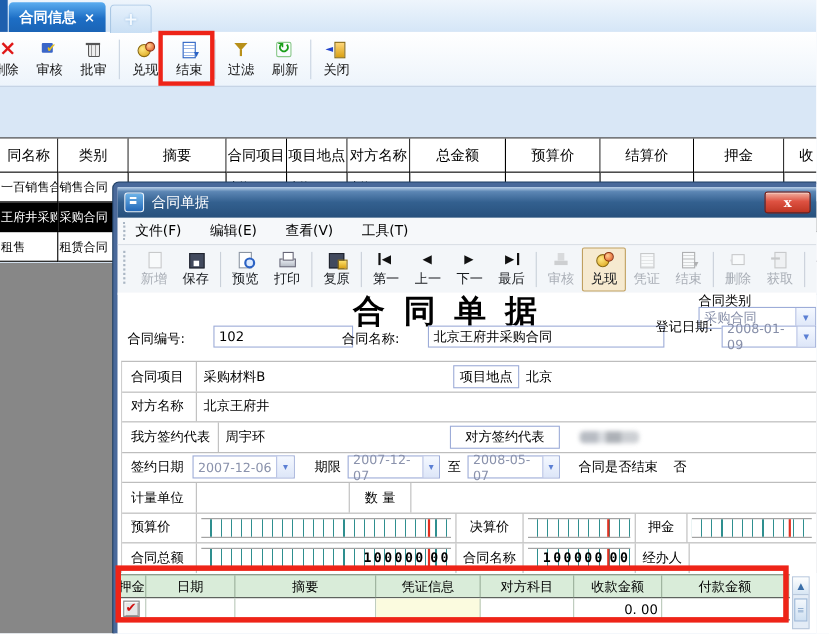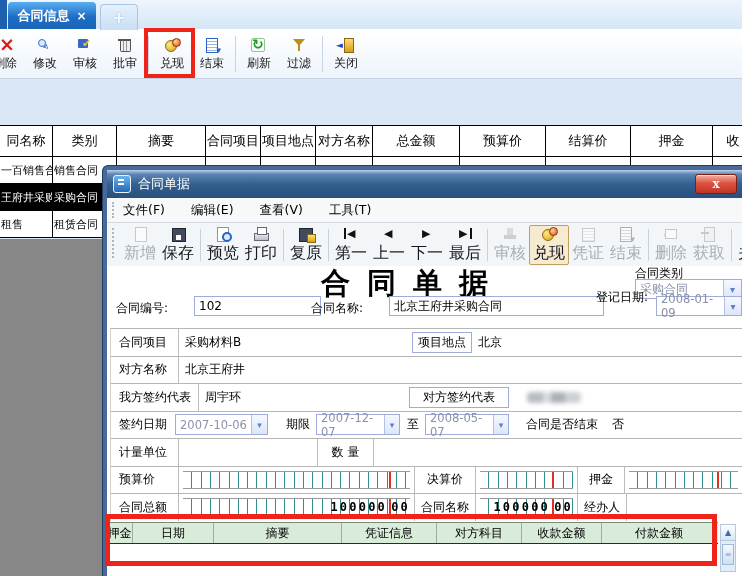--- a/index.html
+++ b/index.html
@@ -53,21 +53,21 @@
   
   .dialog{position:absolute;left:103px;top:166px;width:644px;height:424px;box-sizing:border-box;background:#f2f5f9;border:4px solid #49699a;box-shadow:0 0 0 1px #1f3f63;border-radius:5px 5px 0 0;z-index:10;}
   .dtitle{height:28px;background:linear-gradient(180deg,#bad0e8 0%,#5c86b4 15%,#33608f 50%,#27507c 100%);display:flex;align-items:center;padding:0 6px;gap:7px;}
   .dlg-ico{width:16px;height:16px;border-radius:3px;background:linear-gradient(#6db3e8,#2268b8);border:1px solid #e8f2fc;position:relative;flex:none;}
   .dlg-ico::after{content:"";position:absolute;left:4px;top:3px;width:6px;height:8px;background:repeating-linear-gradient(#fff 0 2px,rgba(255,255,255,0) 2px 4px);}
   .dtitle .txt{color:#fff;font-size:13px;}
   .dclose{margin-left:auto;width:40px;height:18px;background:linear-gradient(#f2b2a2,#de5242 45%,#bf3522);border:1px solid #7e1d12;border-radius:3px;color:#fff;font-weight:bold;font-size:12px;font-family:"DejaVu Serif",serif;display:flex;align-items:center;justify-content:center;box-shadow:inset 0 1px 0 rgba(255,255,255,.55);}
   .dmenu{height:24px;background:#f6f8fa;border-bottom:1px solid #d4dae2;display:flex;align-items:center;padding-left:16px;gap:26px;font-size:12.5px;position:relative;}
   .grip{position:absolute;left:5px;top:4px;bottom:4px;width:3px;border-left:2px dotted #aab6c4;}
   .dtool{height:44px;background:#f3f6f9;border-bottom:1px solid #c9cfd8;display:flex;align-items:center;padding-left:14px;position:relative;}
-  .dbtn{width:38px;height:40px;display:flex;flex-direction:column;align-items:center;justify-content:center;gap:1px;font-size:16px;color:#15181c;flex:none;}
+  .dbtn{width:38px;height:40px;display:flex;flex-direction:column;align-items:center;justify-content:center;gap:1px;font-size:12px;color:#15181c;flex:none;}
   .dbtn.disabled{color:#a9aeb6;}
   .dbtn.disabled .ic{opacity:.45;filter:grayscale(1);}
   .dbtn.pressed{background:#f6ead0;border:1px solid #c0a060;border-radius:2px;height:38px;}
   .dsep{width:1px;height:32px;background:#c9d0d9;margin:0 3px;flex:none;}
 
   
   .ic-newdoc::before{content:"";position:absolute;left:4px;top:1px;width:10px;height:13px;border:1px solid #8a94a2;background:#fff;}
   .ic-save::before{content:"";position:absolute;left:3px;top:2px;width:12px;height:12px;background:#424a5e;border:1px solid #20242e;}
   .ic-save::after{content:"";position:absolute;left:7px;top:9px;width:5px;height:5px;background:#fff;}
   .ic-preview::before{content:"";position:absolute;left:3px;top:1px;width:10px;height:13px;border:1px solid #8a94a2;background:#fff;}
@@ -158,48 +158,44 @@
     </div>
   </div>
 
   <div class="mtoolbar">
 
   <div class="tbtn">
       <span class="ic ic-delete"></span>
       <span class="lb">删除</span>
     </div>
       <div class="tbtn">
-      <span class="ic ic-edit"></span>
-      <span class="lb">修改</span>
-    </div>
-      <div class="tbtn">
       <span class="ic ic-audit-m"></span>
       <span class="lb">审核</span>
     </div>
       <div class="tbtn">
       <span class="ic ic-trash"></span>
       <span class="lb">批审</span>
     </div>
       <div class="tsep"></div>
       <div class="tbtn">
       <span class="ic ic-cash"></span>
       <span class="lb">兑现</span>
     </div>
       <div class="tbtn">
       <span class="ic ic-finish-m"></span>
       <span class="lb">结束</span>
     </div>
       <div class="tsep"></div>
       <div class="tbtn">
+      <span class="ic ic-filter"></span>
+      <span class="lb">过滤</span>
+    </div>
+      <div class="tbtn">
       <span class="ic ic-refresh"></span>
       <span class="lb">刷新</span>
-    </div>
-      <div class="tbtn">
-      <span class="ic ic-filter"></span>
-      <span class="lb">过滤</span>
     </div>
       <div class="tsep"></div>
       <div class="tbtn">
       <span class="ic ic-door"></span>
       <span class="lb">关闭</span>
     </div>
     </div>
 
   <div class="ctable">
     <div class="chrow">
@@ -383,21 +379,21 @@
           <div class="fl w88">我方签约代表</div>
           <div class="fv w210">周宇环</div>
           <div class="fbox w100">对方签约代表</div>
           <div class="fv grow1">
               <span class="smudge"></span>
             </div>
         </div>
         <div class="frow" style="padding-left:8px;">
           <div class="fv" style="padding-left:0;">签约日期</div>
           <div class="dcb" style="width:93px;margin-left:8px;">
-            <span>2007-10-06</span>
+            <span>2007-12-06</span>
               <span class="arw">▾</span>
           </div>
           <div class="fv" style="margin-left:18px;padding-left:0;">期限</div>
           <div class="dcb" style="width:84px;margin-left:6px;">
             <span>2007-12-07</span>
               <span class="arw">▾</span>
           </div>
           <div class="fv" style="margin-left:7px;padding-left:0;">至</div>
           <div class="dcb" style="width:84px;margin-left:6px;">
             <span>2008-05-07</span>
@@ -451,20 +447,31 @@
         <div class="ghead">
 
         <div class="gh" style="width: 26px;">押金</div>
             <div class="gh" style="width: 81px;">日期</div>
             <div class="gh" style="width: 128px;">摘要</div>
             <div class="gh" style="width: 95px;">凭证信息</div>
             <div class="gh" style="width: 85px;">对方科目</div>
             <div class="gh" style="width: 80px;">收款金额</div>
             <div class="gh" style="width: 115px;">付款金额</div>
           </div>
+        <div class="grow2" id="gdatarow">
+          <div class="gc c0" style="width: 26px;">
+              <span class="chk"></span>
+            </div>
+          <div class="gc" style="width: 81px;"></div>
+          <div class="gc" style="width: 128px;"></div>
+          <div class="gc voucher" style="width: 95px;"></div>
+          <div class="gc" style="width: 85px;"></div>
+          <div class="gc amtcell" style="width: 80px;">0. 00</div>
+          <div class="gc" style="width: 115px;"></div>
+        </div>
       </div>
       <div class="gsb">
         <div class="up">▲</div>
         <div class="thumb">≡</div>
       </div>
     </div>
   </div>
 
   <div class="anno anno1"></div>
   <div class="anno anno2"></div>

